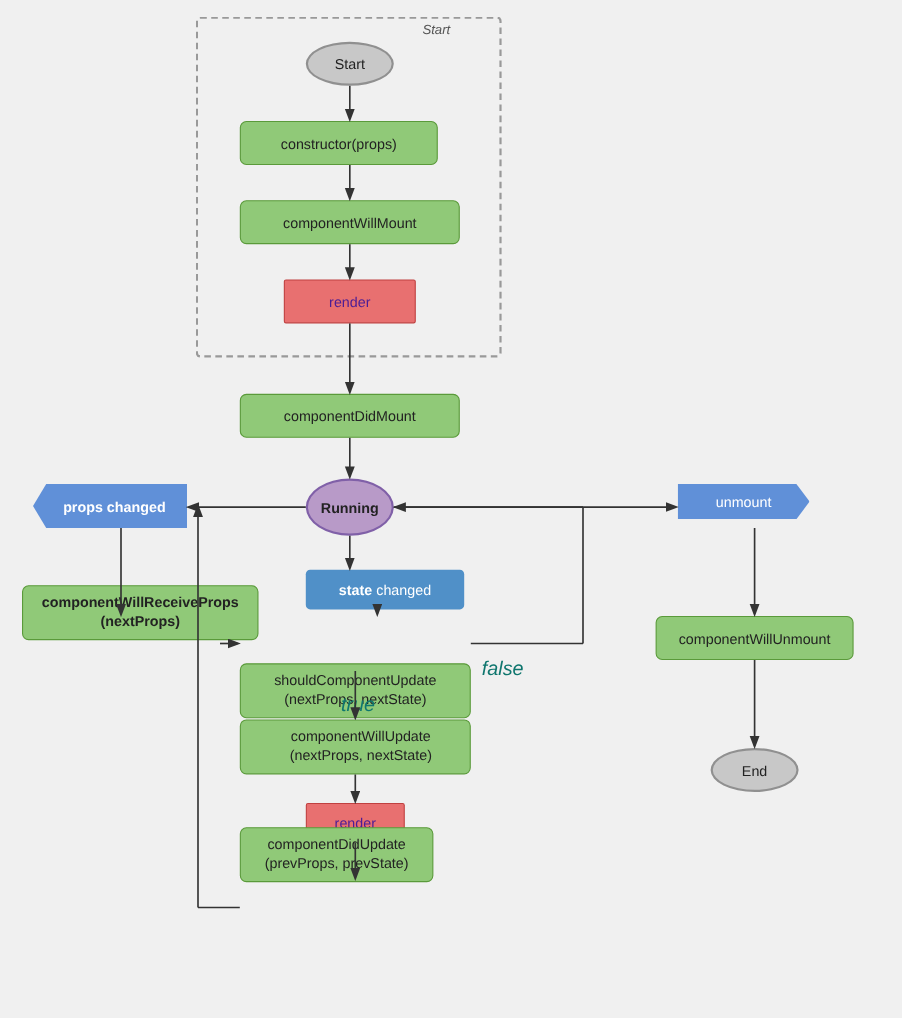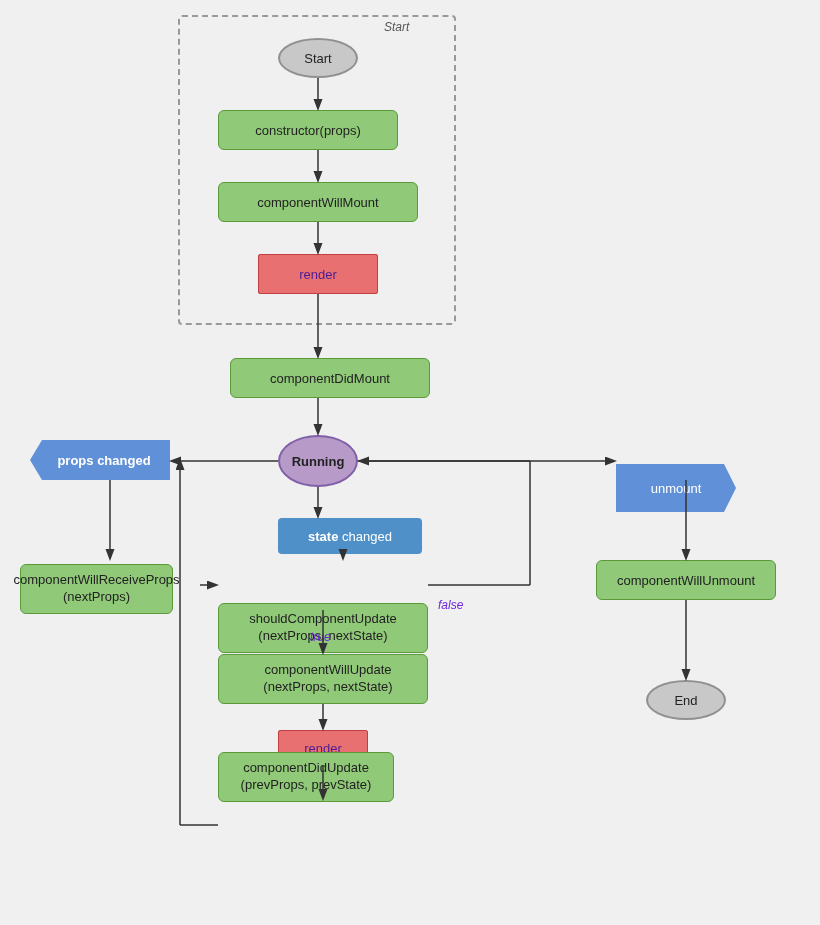--- a/index.html
+++ b/index.html
@@ -82,22 +82,22 @@
       border-radius: 4px;
     }
     .server-render-label {
       position: absolute;
       font-size: 12px;
       color: #555;
       font-style: italic;
     }
     .false-label, .true-label {
       position: absolute;
-      font-size: 12px;
-      color: #6d28d9;
+      font-size: 18px;
+      color: #0f766e;
       font-style: italic;
     }
   </style>
 </head>
 <body>
 
 <div id="diagram">
 
   <div class="dashed-box" style="left:178px; top:15px; width:278px; height:310px;"></div>
   <span class="server-render-label" style="left:384px; top:20px;">Start</span>
@@ -111,37 +111,37 @@
   </div>
 
   <div class="node green-box" style="left:218px; top:182px; width:200px; height:40px;">
     <span>componentWillMount</span>
   </div>
 
   <div class="node red-box" style="left:258px; top:254px; width:120px; height:40px;">
     <span>render</span>
   </div>
 
-  <div class="node green-box" style="left:218px; top:358px; width:200px; height:40px;margin-left:12px;">
+  <div class="node green-box" style="left:218px; top:358px; width:200px; height:40px;">
     <span>componentDidMount</span>
   </div>
 
   <div class="node purple-oval" style="left:278px; top:435px; width:80px; height:52px;font-weight:bold;">
     <span>Running</span>
   </div>
 
   <div class="node blue-arrow-left" style="left:30px; top:440px; width:140px; height:40px;">
     <span style="margin-left:8px;"><b>props</b> changed</span>
   </div>
 
   <div class="node blue-banner" style="left:278px; top:518px; width:144px; height:36px; border-radius:4px;">
     <span><b>state</b> changed</span>
   </div>
 
-  <div class="node green-box" style="left:20px; top:564px; width:153px; height:50px;">
+  <div class="node green-box" style="left:20px; top:532px; width:215px; height:50px;font-weight:bold;">
     <span style="white-space:pre-line; line-height:1.3;">componentWillReceiveProps
 (nextProps)</span>
   </div>
 
   <div class="node green-box" style="left:218px; top:560px; width:210px; height:50px;margin-top:43px;">
     <span style="white-space:pre-line; line-height:1.3;">shouldComponentUpdate
 (nextProps, nextState)</span>
   </div>
 
   <span class="false-label" style="left:438px; top:598px;">false</span>
@@ -155,21 +155,21 @@
 
   <div class="node red-box" style="left:278px; top:730px; width:90px; height:36px;">
     <span>render</span>
   </div>
 
   <div class="node green-box" style="left:218px; top:752px; width:176px; height:50px;">
     <span style="white-space:pre-line; line-height:1.3;">componentDidUpdate
 (prevProps, prevState)</span>
   </div>
 
-  <div class="node blue-arrow-right" style="left:616px; top:464px; width:120px; height:48px;">
+  <div class="node blue-arrow-right" style="left:616px; top:440px; width:120px; height:32px;">
     <span>unmount</span>
   </div>
 
   <div class="node green-box" style="left:596px; top:560px; width:180px; height:40px;">
     <span>componentWillUnmount</span>
   </div>
 
   <div class="node gray-oval" style="left:646px; top:680px; width:80px; height:40px;">
     <span>End</span>
   </div>

